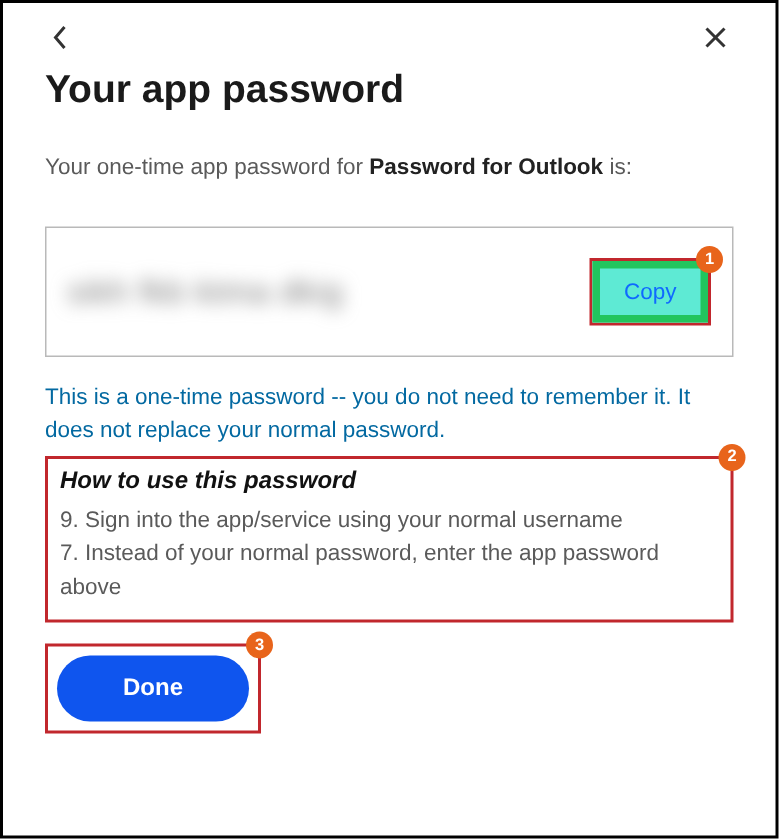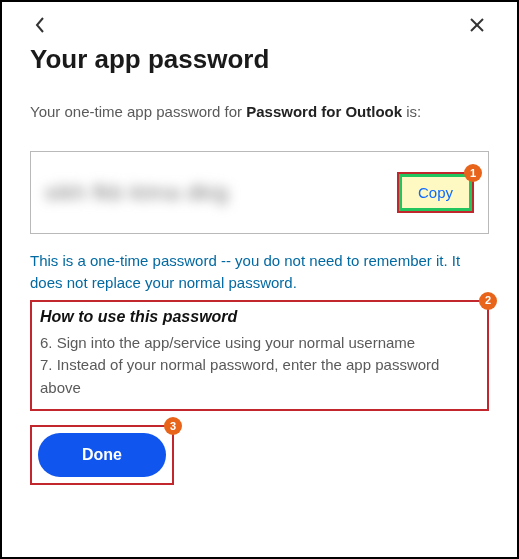--- a/index.html
+++ b/index.html
@@ -49,22 +49,22 @@
       filter: blur(6px);
       user-select: none;
       letter-spacing: 0.5px;
     }
     .copy-wrap {
       position: relative;
       border: 2px solid #c1272d;
       padding: 0px;
     }
     .copy-btn {
-      border: 3px solid #22c55e;
-      background: #fef9c3;
+      border: 5px solid #22c55e;
+      background: #5eead4;
       color: #0f69ff;
       font-size: 15px;
       padding: 7px 16px;
       cursor: pointer;
     }
     .badge {
       position: absolute;
       top: -10px;
       right: -10px;
       width: 18px;
@@ -159,21 +159,21 @@
     <button class="copy-btn">Copy</button>
     <span class="badge">1</span>
   </div>
 </div>
 
 <p class="note">This is a one-time password -- you do not need to remember it. It does not replace your normal password.</p>
 
 <div class="howto-wrap">
   <span class="badge" style="top:-10px; right:-10px;">2</span>
   <p class="howto-title">How to use this password</p>
-  <p class="howto-line">6. Sign into the app/service using your normal username</p>
+  <p class="howto-line">9. Sign into the app/service using your normal username</p>
   <p class="howto-line">7. Instead of your normal password, enter the app password above</p>
 </div>
 
 <div class="done-wrap">
   <span class="badge" style="top:-10px; right:-10px;">3</span>
   <button class="done-btn">Done</button>
 </div>
 
 
 

